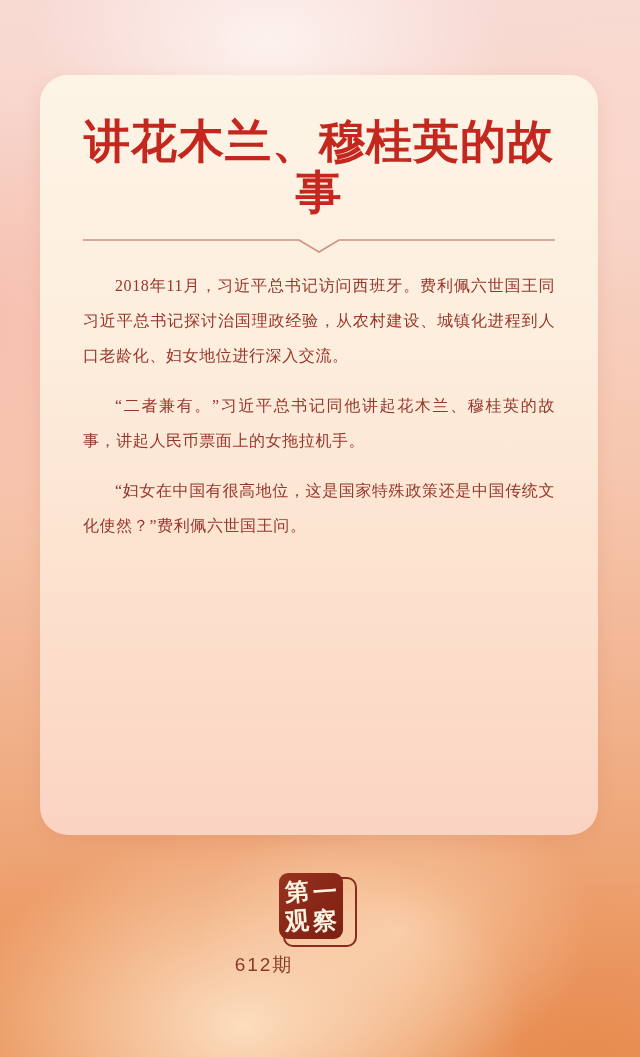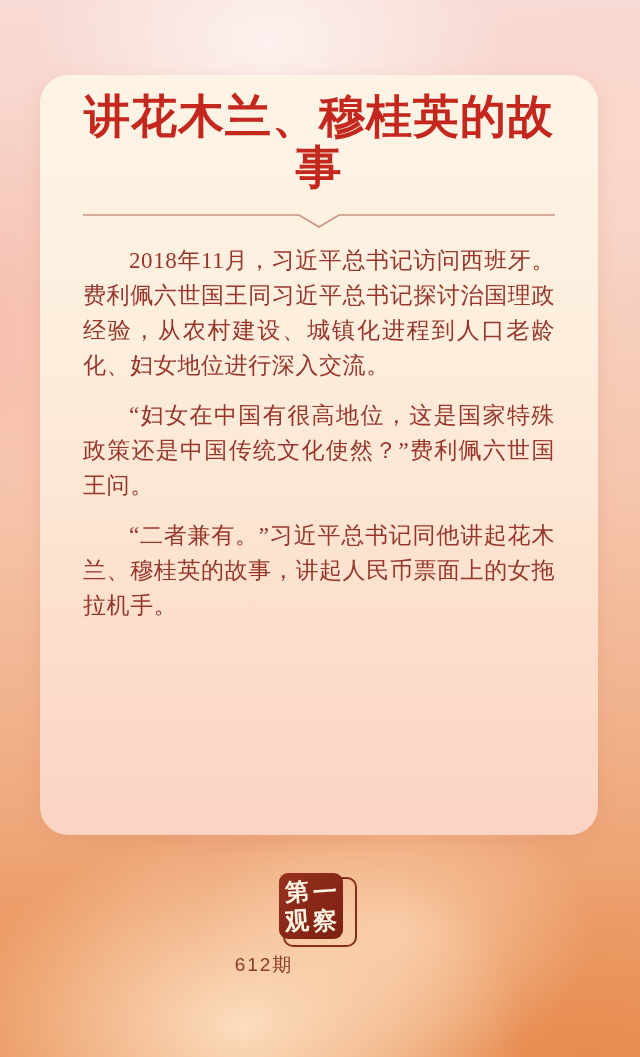--- a/index.html
+++ b/index.html
@@ -26,38 +26,38 @@
   }
 
   
   .card {
     position: absolute;
     left: 40px; top: 75px;
     width: 558px; height: 760px;
     border-radius: 28px;
     background: linear-gradient(180deg, #fdf4e6 0%, #fdeedd 35%, #fce0cd 70%, #fbd3c2 100%);
     box-shadow: 0 6px 18px rgba(205,120,90,0.18);
-    padding: 17px 43px 0 43px;
+    padding: 42px 43px 0 43px;
   }
 
   .title {
     text-align: center;
     font-size: 46px;
     line-height: 1.1;
     font-weight: bold;
     color: #c3271e;
     letter-spacing: 1px;
     font-family: "Liberation Serif", serif;
   }
 
   .divider { display: block; margin: 20px auto 0; width: 472px; height: 16px; }
 
   .article { margin-top: 14px; }
   .article p {
-    font-size: 23px;
+    font-size: 16px;
     line-height: 35px;
     letter-spacing: 0.6px;
     color: #97362b;
     text-indent: 2em;
     text-align: justify;
     margin-bottom: 15px;
   }
 
   
   .seal {
@@ -112,22 +112,22 @@
 
 <div class="card">
   <h1 class="title">讲花木兰、穆桂英的故事</h1>
 
   <svg class="divider" viewBox="0 0 472 16" aria-hidden="true">
     <path d="M0 2 H216 L236 14 L256 2 H472" fill="none" stroke="#c08272" stroke-width="1.6" opacity="0.85"></path>
   </svg>
 
   <div class="article">
     <p>2018年11月，习近平总书记访问西班牙。费利佩六世国王同习近平总书记探讨治国理政经验，从农村建设、城镇化进程到人口老龄化、妇女地位进行深入交流。</p>
+    <p>“二者兼有。”习近平总书记同他讲起花木兰、穆桂英的故事，讲起人民币票面上的女拖拉机手。</p>
     <p>“妇女在中国有很高地位，这是国家特殊政策还是中国传统文化使然？”费利佩六世国王问。</p>
-    <p>“二者兼有。”习近平总书记同他讲起花木兰、穆桂英的故事，讲起人民币票面上的女拖拉机手。</p>
   </div>
 </div>
 
 <div class="seal">
   <div class="seal-frame"></div>
   <div class="seal-square">
     <span class="seal-char">第</span>
     <span class="seal-char">一</span>
     <span class="seal-char">观</span>
     <span class="seal-char">察</span>

